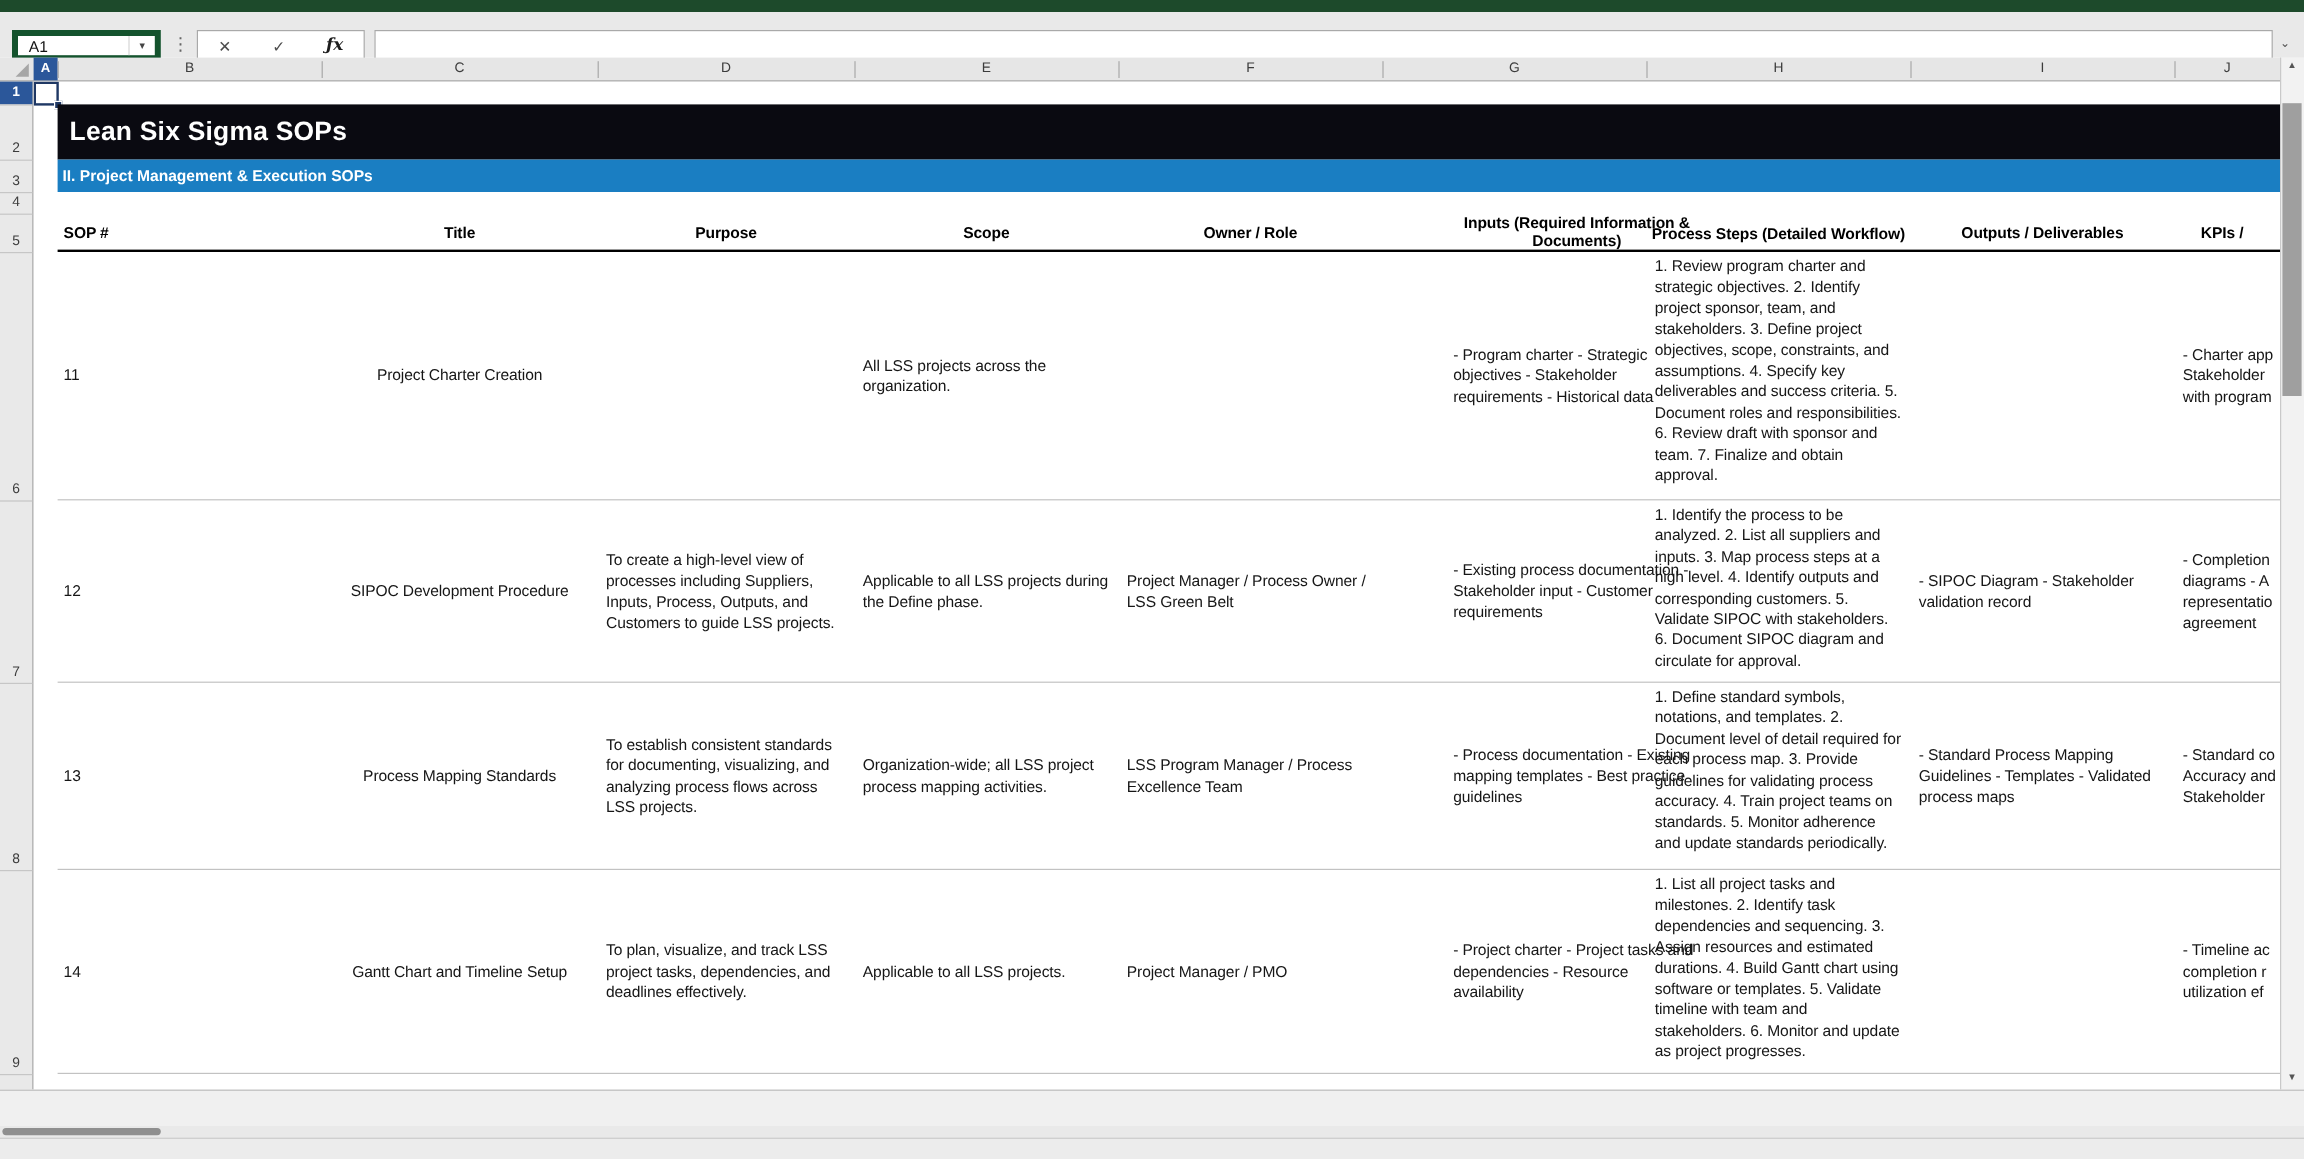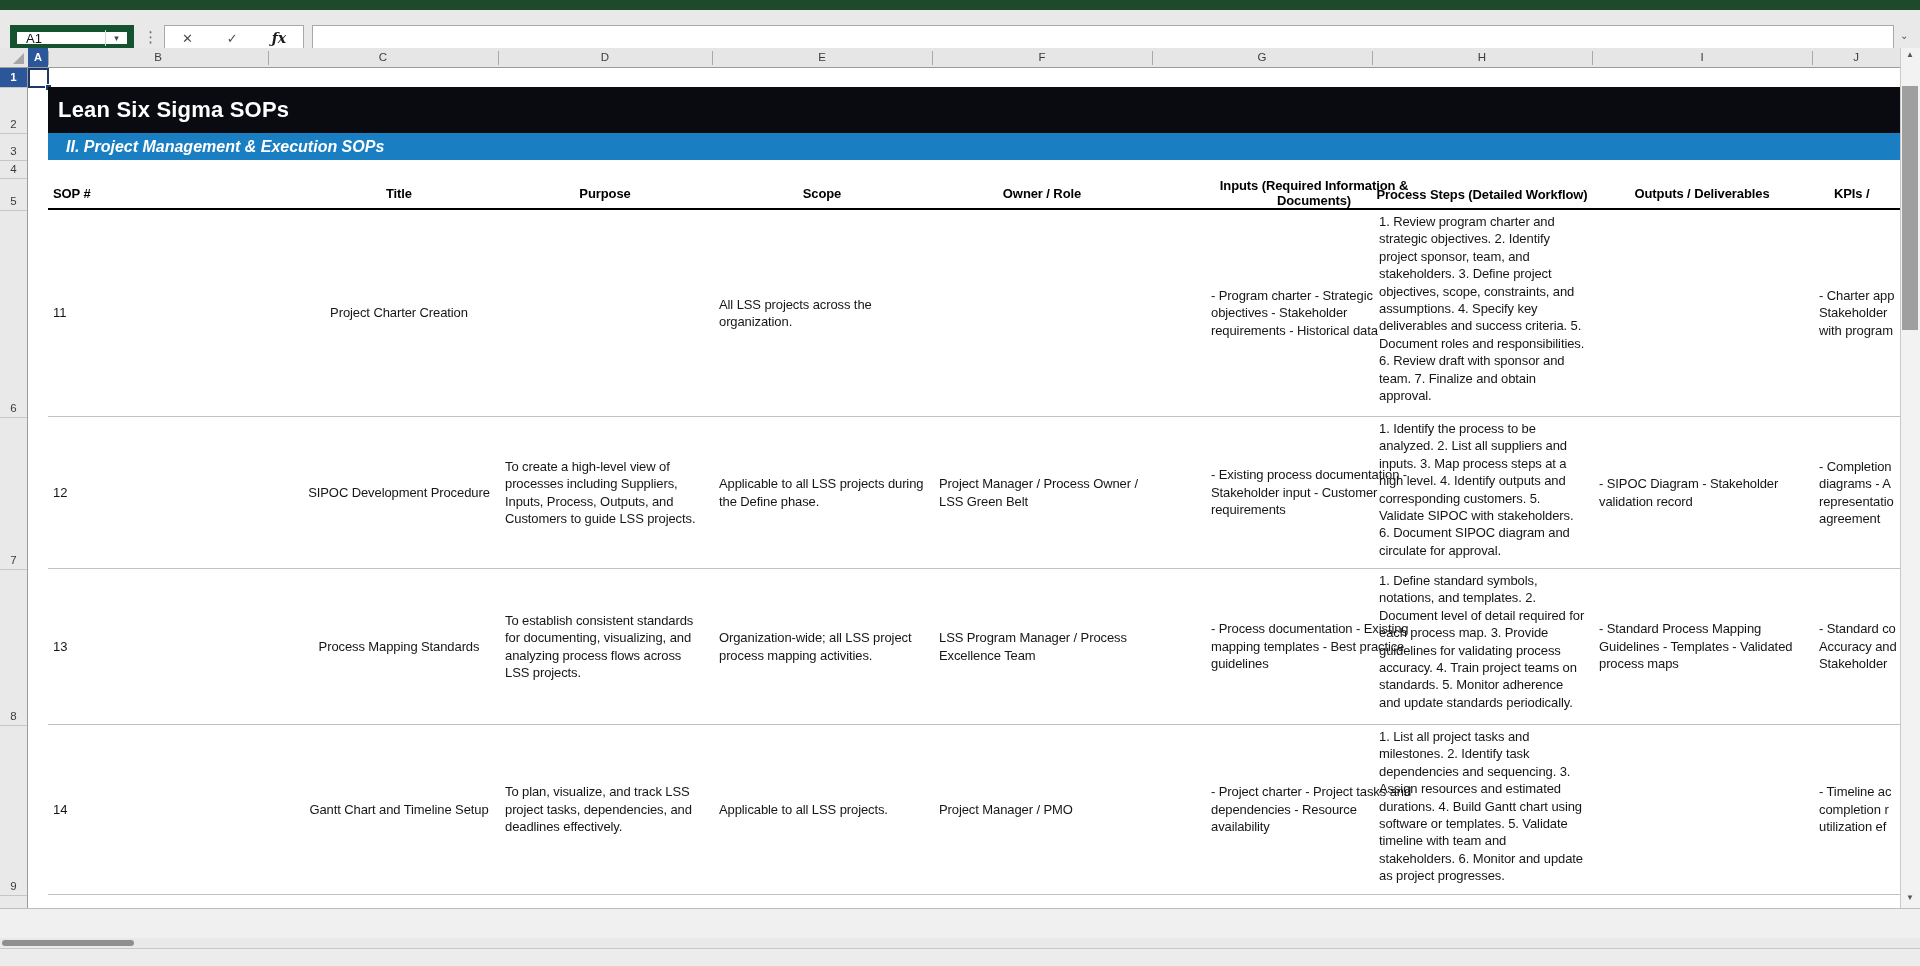--- a/index.html
+++ b/index.html
@@ -2,21 +2,21 @@
 <html><head>
 <meta charset="utf-8">
 <style>
   html,body{margin:0;padding:0;background:#777;}
   .app{position:relative;width:1920px;height:966px;background:#fff;overflow:hidden;
        font-family:"Liberation Sans",sans-serif;-webkit-font-smoothing:antialiased;}
 
   
   .topstrip{position:absolute;left:0;top:0;width:1920px;height:10px;background:#1d4a2b;}
   .fbar{position:absolute;left:0;top:10px;width:1920px;height:38px;background:#e9e9e9;}
-  .namebox{position:absolute;left:10px;top:15px;width:124px;height:26px;background:#fff;border:7px solid #14532d;
+  .namebox{position:absolute;left:10px;top:15px;width:124px;height:26px;background:#fff;border:5px solid #14532d;
            box-sizing:border-box;display:flex;align-items:center;}
   .nbtext{flex:1;padding-left:9px;font-size:13px;color:#111;}
   .nbsep{width:1px;height:16px;background:#d6d6d6;}
   .nbcaret{width:21px;text-align:center;font-size:9px;color:#444;}
   .kebab{position:absolute;left:143px;top:18px;font-size:15px;color:#666;}
   .fbtns{position:absolute;left:164px;top:15px;width:140px;height:26px;background:#fff;border:1px solid #a9a9a9;
          box-sizing:border-box;display:flex;align-items:center;justify-content:space-around;}
   .xicon,.vicon{font-size:13px;color:#4d4d4d;}
   .fxicon{font-family:"DejaVu Serif",serif;font-style:italic;font-weight:bold;font-size:14px;color:#1c1c1c;}
   .finput{position:absolute;left:312px;top:15px;width:1582px;height:26px;background:#fff;border:1px solid #a9a9a9;
@@ -37,32 +37,32 @@
   .r1lbl{top:68px;height:19px;line-height:19px;background:#2b579a;color:#fff;font-weight:bold;}
   .rowtick{position:absolute;left:0;width:27px;height:1px;background:#c6c6c6;}
 
   
   .sheet{position:absolute;left:28px;top:68px;width:1872px;height:840px;background:#fff;overflow:hidden;}
   .a1sel{position:absolute;left:0;top:0;width:21px;height:20px;border:2px solid #1f3864;background:#fff;box-sizing:border-box;}
   .a1handle{position:absolute;left:17px;top:16px;width:5px;height:5px;background:#1f3864;border:1px solid #fff;}
   .banner1{position:absolute;left:20px;top:19px;width:1852px;height:46px;background:#0a0a11;color:#fff;
            display:flex;align-items:center;font-size:22px;font-weight:bold;padding-left:10px;box-sizing:border-box;letter-spacing:0.2px;}
   .banner2{position:absolute;left:20px;top:65px;width:1852px;height:27px;background:#1a7ec2;color:#fff;
-           display:flex;align-items:center;font-size:16px;font-weight:bold;padding-left:18px;box-sizing:border-box;font-style:italic;}
+           display:flex;align-items:center;font-size:13px;font-weight:bold;padding-left:4px;box-sizing:border-box;}
 
   .hrow{position:absolute;left:20px;top:110px;width:1852px;height:32px;border-bottom:2px solid #000;box-sizing:border-box;overflow:hidden;}
   .hcell{position:absolute;top:0;height:100%;display:flex;align-items:center;justify-content:center;text-align:center;
          font-size:13px;font-weight:bold;line-height:15px;color:#000;box-sizing:border-box;letter-spacing:-0.1px;}
   .row{position:absolute;left:20px;width:1852px;border-bottom:1px solid #c2c2c2;box-sizing:border-box;overflow:hidden;}
   .row6{top:142px;height:207px;} .row7{top:349px;height:152px;} .row8{top:501px;height:156px;} .row9{top:657px;height:170px;}
   .c{position:absolute;top:0;height:100%;display:flex;align-items:center;padding:0 7px;box-sizing:border-box;
      font-size:13px;line-height:17.4px;color:#161616;letter-spacing:-0.1px;}
   .c span{width:100%;}
   .cB{left:0;width:220px;padding-left:5px;}
-  .cC{left:236px;width:230px;justify-content:center;} .cC span{text-align:center;}
+  .cC{left:220px;width:230px;justify-content:center;} .cC span{text-align:center;}
   .cD{left:450px;width:214px;}
   .cE{left:664px;width:220px;}
   .cF{left:884px;width:220px;}
   .cG{left:1156px;width:220px;}
   .cH{left:1324px;width:220px;align-items:flex-start;padding-top:3px;}
   .cI{left:1544px;width:220px;}
   .cJ{left:1764px;width:220px;white-space:pre-line;}
   .hB{justify-content:flex-start;text-align:left;padding-left:5px;}
   .hJ{justify-content:flex-start;text-align:left;padding-left:22px;}
 

